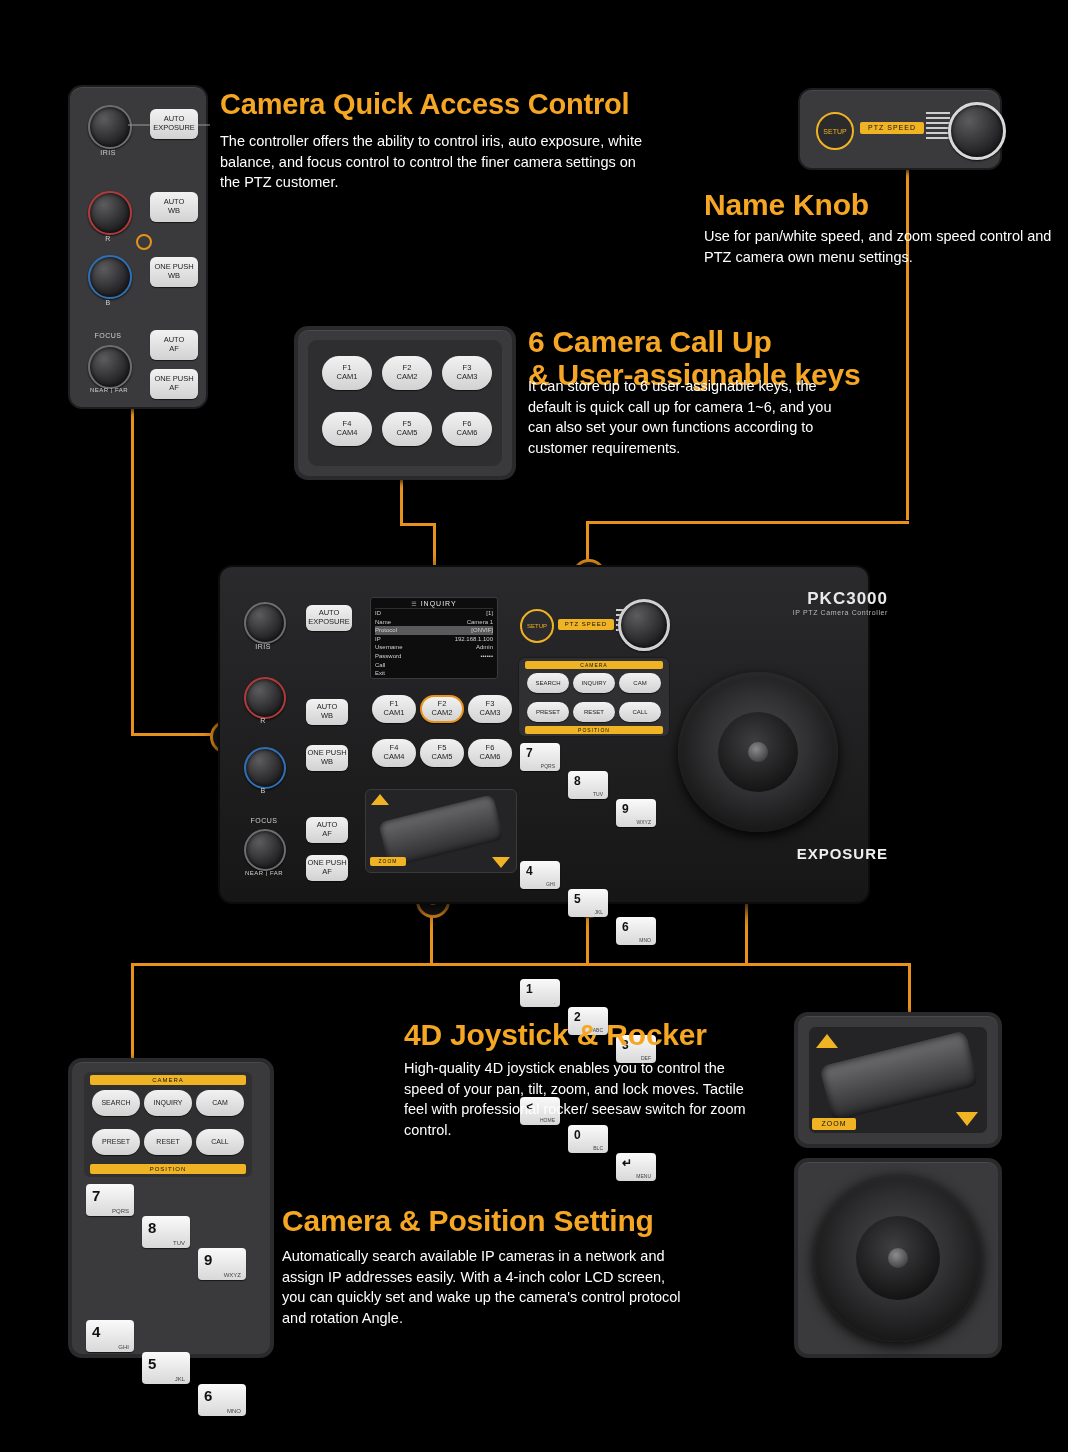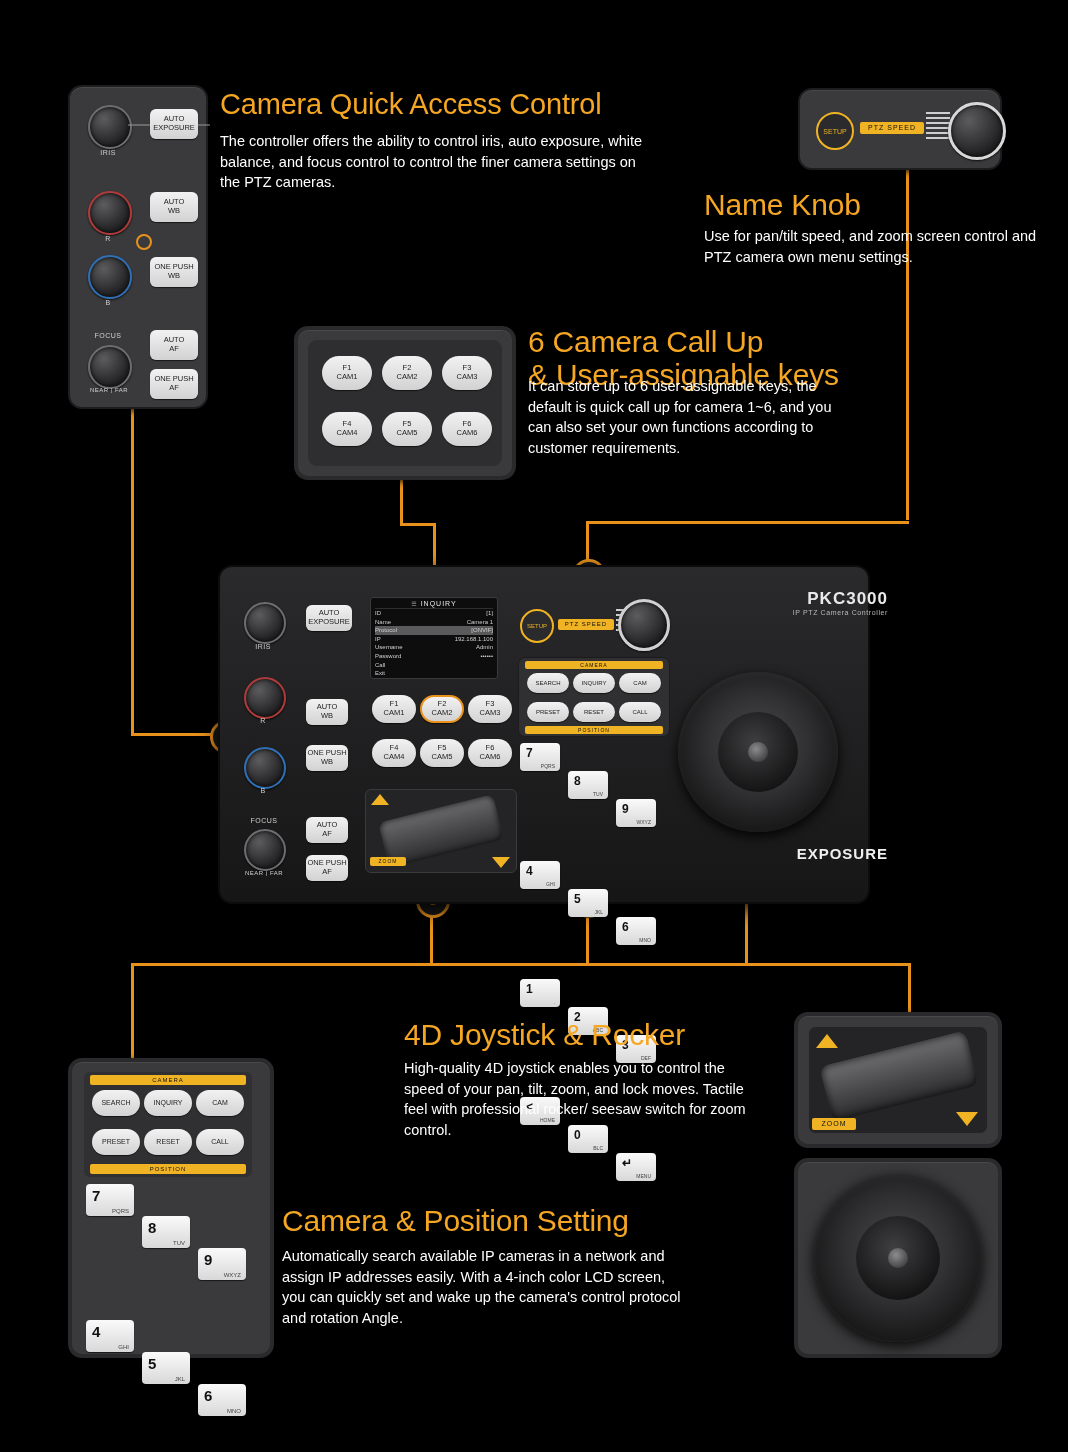--- a/index.html
+++ b/index.html
@@ -1,20 +1,20 @@
 <!DOCTYPE html>
 <html><head>
 <meta charset="utf-8">
 <style>
   html,body{margin:0;padding:0;background:#000;}
   body{width:1068px;height:1452px;position:relative;overflow:hidden;
        font-family:"Liberation Sans",sans-serif;color:#fff;}
   .abs{position:absolute;}
   
-  .head{color:#f5a623;font-weight:normal;font-size:29px;line-height:1.12;letter-spacing:-0.2px;}
+  .head{color:#f5a623;font-weight:bold;font-size:29px;line-height:1.12;letter-spacing:-0.2px;}
   .head.big{font-size:30px;}
   .body-txt{color:#ffffff;font-size:14.5px;line-height:1.42;}
   
   .panel{background:#3a3a3c;border-radius:14px;border:2px solid #1d1d1f;
          box-shadow:0 2px 6px rgba(0,0,0,.8), inset 0 1px 0 rgba(255,255,255,.08);}
   .knob{border-radius:50%;background:radial-gradient(circle at 35% 30%,#5c5c5e,#202022 70%);
         box-shadow:inset 0 0 4px rgba(0,0,0,.9), 0 1px 2px rgba(0,0,0,.8);}
   .knob.red{border:2px solid #b03a3a;}
   .knob.blue{border:2px solid #2f6fb5;}
   .knob.grey{border:2px solid #6d6d70;}
@@ -112,33 +112,33 @@
   </div>
   <div class="abs btn" style="left:80px;top:282px;width:48px;height:30px;">
     <span>ONE PUSH</span>
     <span>AF</span>
   </div>
 
   <div class="abs" style="left:66px;top:147px;width:12px;height:12px;border-radius:50%;border:2px solid #e8921c;"></div>
 </div>
 
 <div class="abs head" style="left:220px;top:88px;width:480px;">Camera Quick Access Control</div>
-<div class="abs body-txt" style="left:220px;top:131px;width:440px;">The controller offers the ability to control iris, auto exposure, white balance,  and focus control to  control the finer camera  settings on the PTZ cameras.</div>
+<div class="abs body-txt" style="left:220px;top:131px;width:440px;">The controller offers the ability to control iris, auto exposure, white balance,  and focus control to  control the finer camera  settings on the PTZ customer.</div>
 
 <div class="abs panel" style="left:798px;top:88px;width:200px;height:78px;">
   <div class="abs" style="left:16px;top:22px;width:34px;height:34px;border-radius:50%;border:2px solid #f0b323;background:#2b2b2d;display:flex;align-items:center;justify-content:center;">
     <span style="font-size:7px;color:#f0b323;">SETUP</span>
   </div>
   <div class="abs strip" style="left:60px;top:32px;width:64px;height:12px;line-height:12px;font-size:7px;">PTZ SPEED</div>
   <div class="abs" style="left:126px;top:22px;width:24px;height:28px;background:repeating-linear-gradient(to bottom,#cfcfcf 0 2px,transparent 2px 5px);"></div>
   <div class="abs knob grey" style="left:148px;top:12px;width:52px;height:52px;border:3px solid #d8d8d8;"></div>
 </div>
 
 <div class="abs head big" style="left:704px;top:188px;width:340px;">Name Knob</div>
-<div class="abs body-txt" style="left:704px;top:226px;width:350px;">Use for pan/tilt speed, and zoom screen control and PTZ camera own menu settings.</div>
+<div class="abs body-txt" style="left:704px;top:226px;width:350px;">Use for pan/white speed, and zoom speed control and PTZ camera own menu settings.</div>
 
 <div class="abs panel" style="left:294px;top:326px;width:214px;height:146px;border:4px solid #2a2a2c;">
   <div class="abs" style="left:10px;top:10px;right:10px;bottom:10px;background:#2e2e30;border-radius:9px;"></div>
   <div class="abs btn round" style="left:24px;top:26px;width:50px;height:34px;">
     <span>F1</span>
     <span>CAM1</span>
   </div>
   <div class="abs btn round" style="left:84px;top:26px;width:50px;height:34px;">
     <span>F2</span>
     <span>CAM2</span>

